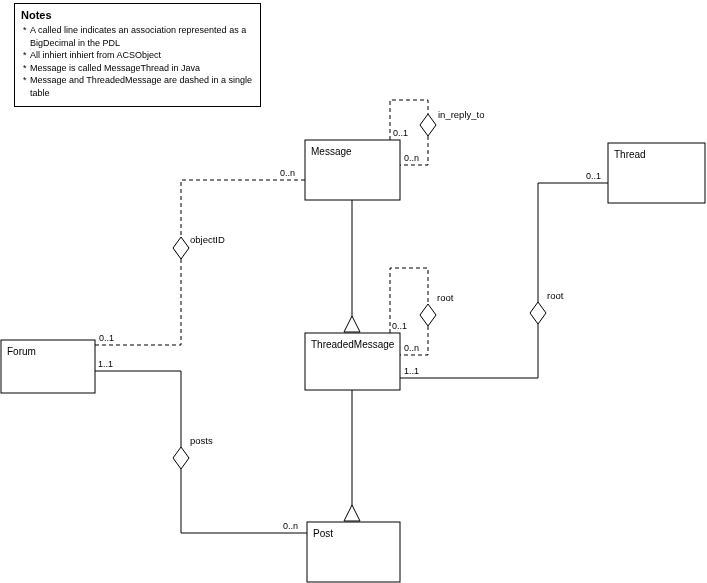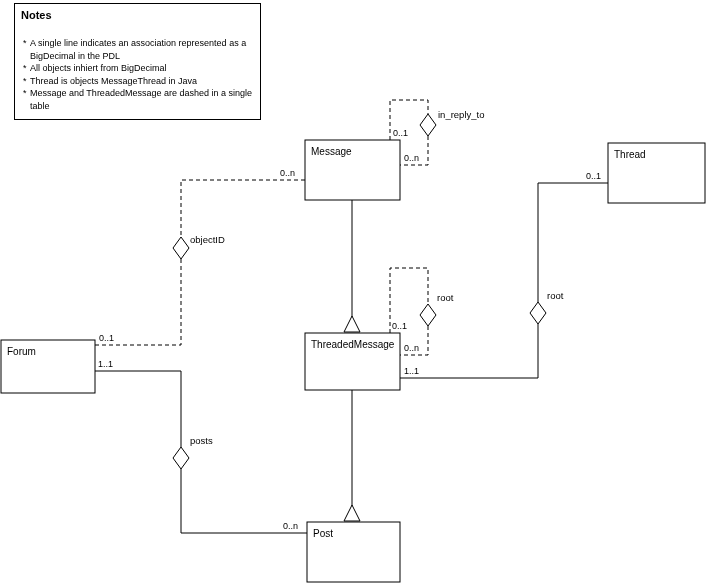--- a/index.html
+++ b/index.html
@@ -31,21 +31,21 @@
     top: 3px;
     width: 247px;
     min-height: 100px;
     background: #ffffff;
     border: 1px solid #000000;
     padding: 5px 8px 7px 6px;
   }
   .notes-title {
     font-size: 11px;
     font-weight: bold;
-    margin-bottom: 16px;
+    margin-bottom: 3px;
   }
   .note-item {
     display: flex;
     align-items: flex-start;
     font-size: 9px;
     line-height: 12.5px;
     color: #000000;
   }
   .note-item .bullet {
     flex: none;
@@ -144,31 +144,31 @@
       <text x="313" y="537">Post</text>
     </g>
 
   </svg>
 
   <div class="notes">
     <div class="notes-title">Notes</div>
 
     <div class="note-item">
       <span class="bullet">*</span>
-      <span class="note-text">A single line indicates an association represented as a BigDecimal in the PDL</span>
+      <span class="note-text">A called line indicates an association represented as a BigDecimal in the PDL</span>
     </div>
 
     <div class="note-item">
       <span class="bullet">*</span>
-      <span class="note-text">All objects inhiert from BigDecimal</span>
+      <span class="note-text">All inhiert inhiert from ACSObject</span>
     </div>
 
     <div class="note-item">
       <span class="bullet">*</span>
-      <span class="note-text">Thread is objects MessageThread in Java</span>
+      <span class="note-text">Message is called MessageThread in Java</span>
     </div>
 
     <div class="note-item">
       <span class="bullet">*</span>
       <span class="note-text">Message and ThreadedMessage are dashed in a single table</span>
     </div>
   </div>
 
 </div>
 

